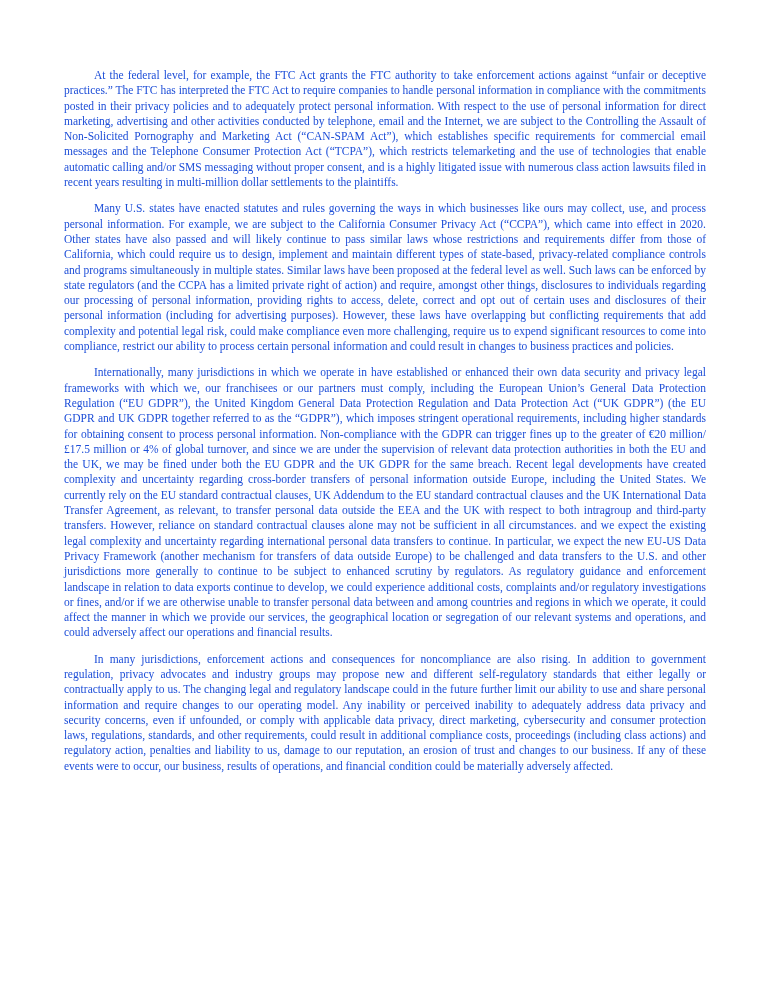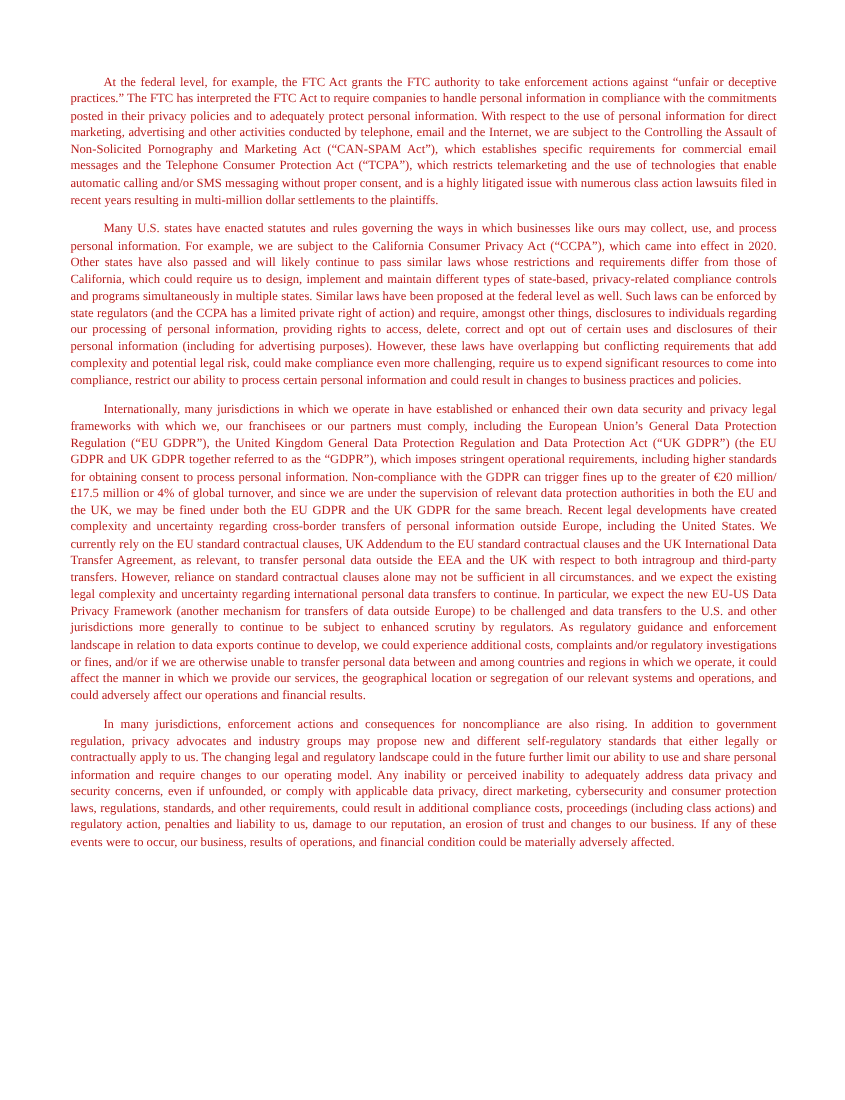--- a/index.html
+++ b/index.html
@@ -6,21 +6,21 @@
     margin: 0;
     padding: 0;
     background: #ffffff;
   }
   .page {
     position: relative;
     width: 768px;
     height: 845px;
     background: #ffffff;
     font-family: "Liberation Serif", "DejaVu Serif", serif;
-    color: #b91c1c;
+    color: #1d4ed8;
     overflow: hidden;
   }
   .content {
     position: absolute;
     top: 68px;
     left: 64px;
     right: 62px;
     text-align: justify;
     font-size: 11.5px;
     line-height: 15.3px;

